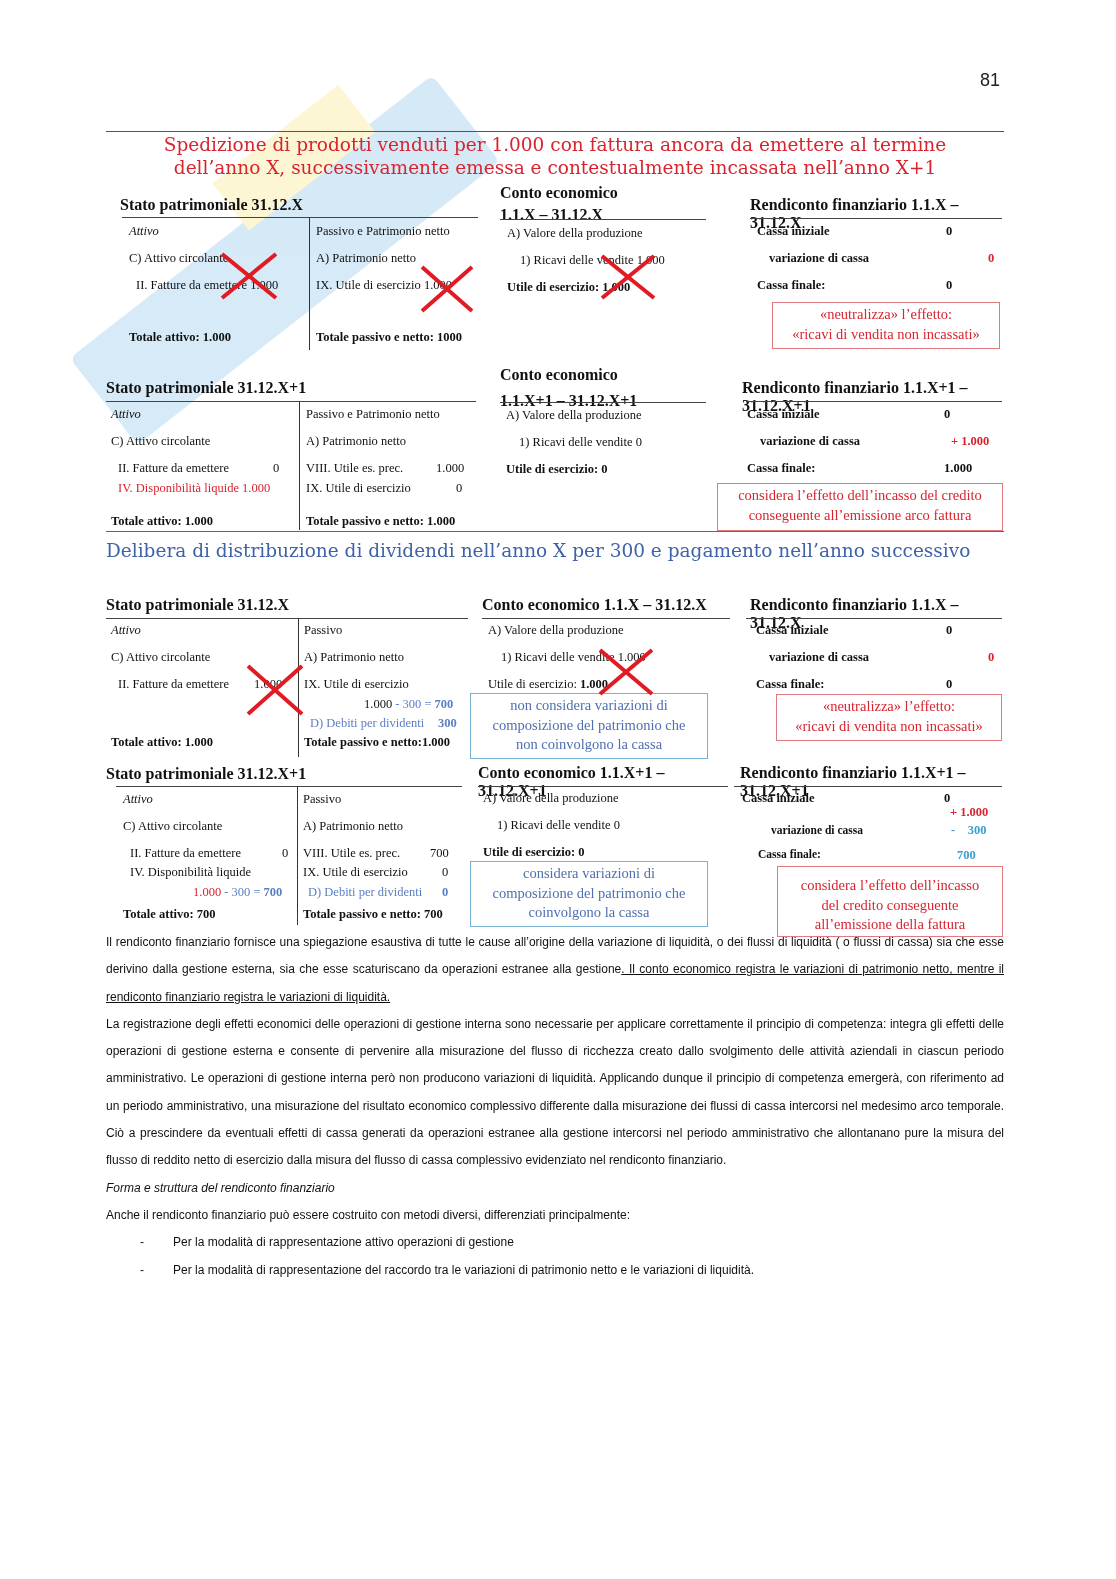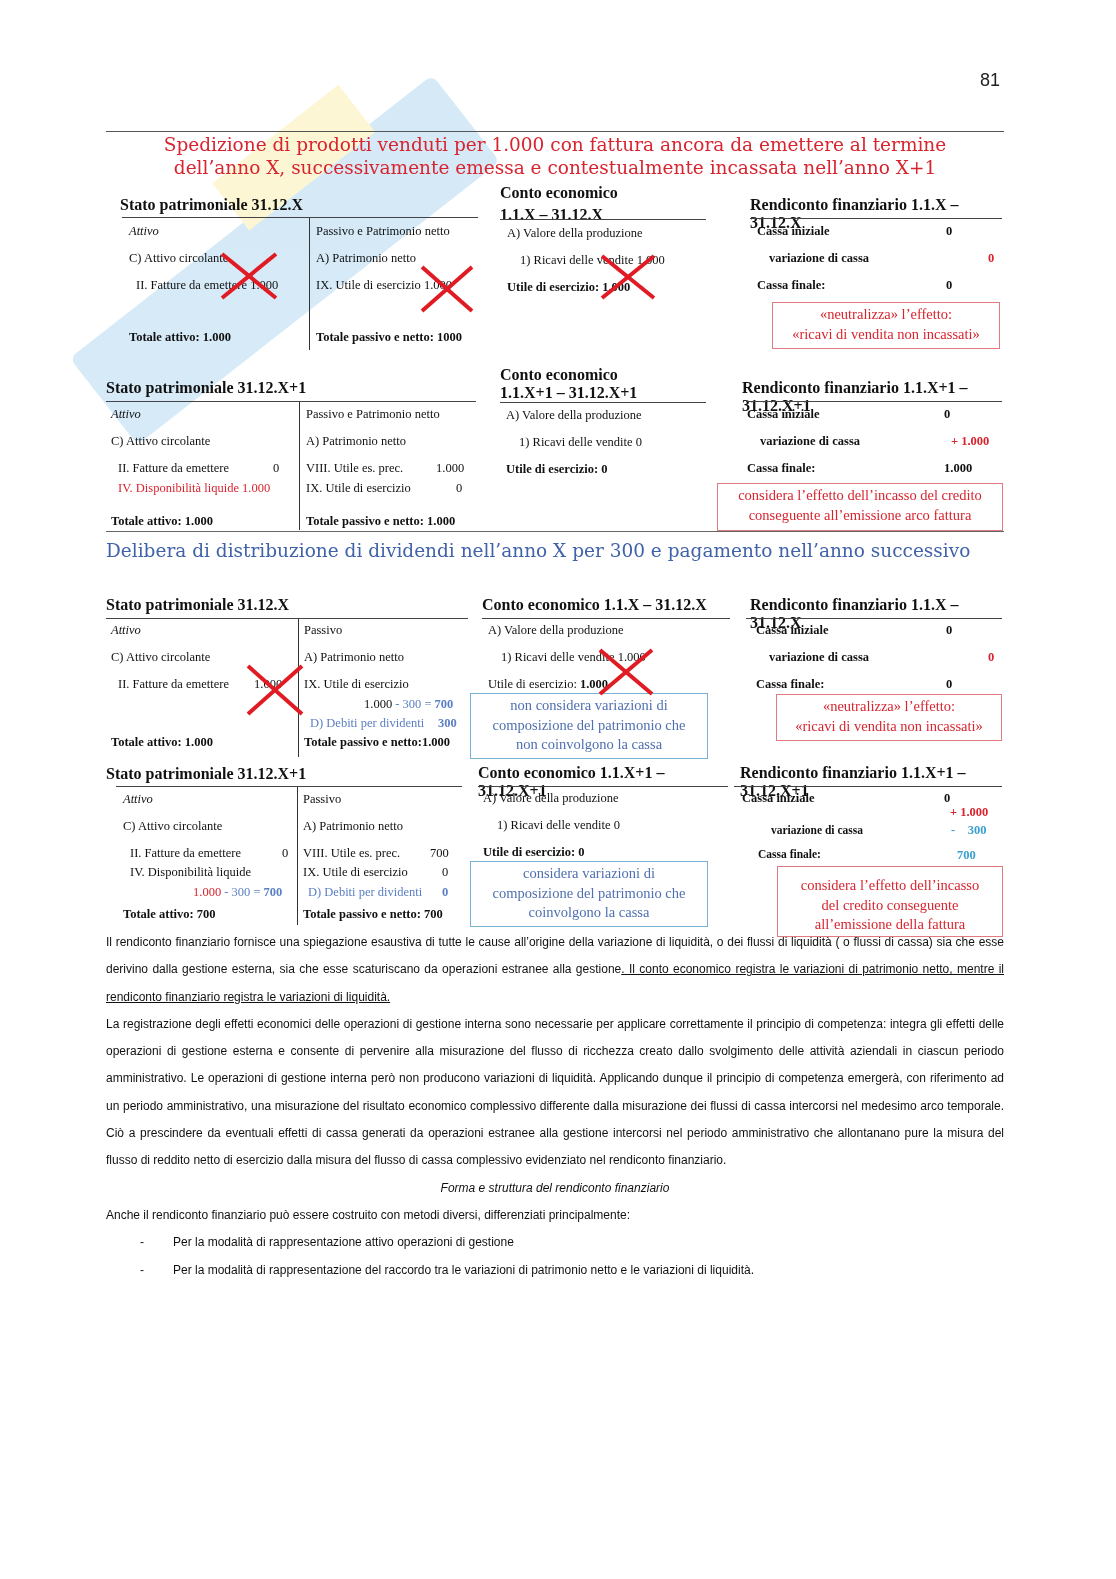--- a/index.html
+++ b/index.html
@@ -17,21 +17,21 @@
   .b { font-weight: bold; text-align: center; }
   .i { font-style: italic; }
   .red { color: #d8242f; }
   .blue { color: #5b7fc4; }
   .cyan { color: #3aa0d0; }
   .note-red { border: 1px solid #e07a80; color: #d8242f; text-align: center; font-size: 14.5px; line-height: 19.5px; background: #fff; }
   .note-blue { border: 1px solid #7ab2d6; color: #4e6fb0; text-align: center; font-size: 14.5px; line-height: 19.5px; background: #fff; }
   .xmark { pointer-events: none; }
   .para { left: 106px; width: 898px; font-family: "Liberation Sans", sans-serif; font-size: 12px; line-height: 27.3px; color: #111; text-align: justify; }
   .u { text-decoration: underline; }
-  .center-it { text-align: center; font-style: italic; }
+  .center-it { text-align: left; font-style: italic; }
   .li { position: relative; padding-left: 67px; }
   .li .dash { position: absolute; left: 34px; }
 </style>
 </head>
 <body>
 
 <div class="abs pagenum">81</div>
 
 <svg class="abs watermark" viewBox="0 0 520 420">
   <g transform="rotate(-38 260 230)" opacity="0.18">
@@ -106,21 +106,21 @@
 <div class="abs t" style="left:306px; top:407px;">Passivo e Patrimonio netto</div>
 <div class="abs t" style="left:306px; top:434px;">A) Patrimonio netto</div>
 <div class="abs t" style="left:306px; top:461px;">VIII. Utile es. prec.</div>
 <div class="abs t" style="left:436px; top:461px;">1.000</div>
 <div class="abs t" style="left:306px; top:481px;">IX. Utile di esercizio</div>
 <div class="abs t" style="left:456px; top:481px;">0</div>
 <div class="abs t b" style="left:306px; top:514px;">Totale passivo e netto:  1.000</div>
 
 <div class="abs sec-title" style="left:500px; top:366px; width:206px;">
   <div>Conto economico</div>
-  <div style="margin-top:0;">1.1.X+1 – 31.12.X+1</div>
+  <div style="margin-top:8px;">1.1.X+1 – 31.12.X+1</div>
 </div>
 <div class="abs hline" style="left:500px; top:402px; width:206px;"></div>
 <div class="abs t" style="left:506px; top:408px;">A) Valore della produzione</div>
 <div class="abs t" style="left:519px; top:435px;">1) Ricavi delle vendite 0</div>
 <div class="abs t b" style="left:506px; top:462px;">Utile di esercizio: 0</div>
 
 <div class="abs sec-title" style="left:742px; top:379px; width:262px;">Rendiconto finanziario 1.1.X+1 – 31.12.X+1</div>
 <div class="abs hline" style="left:746px; top:401px; width:256px;"></div>
 <div class="abs t b" style="left:747px; top:407px;">Cassa iniziale</div>
 <div class="abs t b" style="left:944px; top:407px;">0</div>

